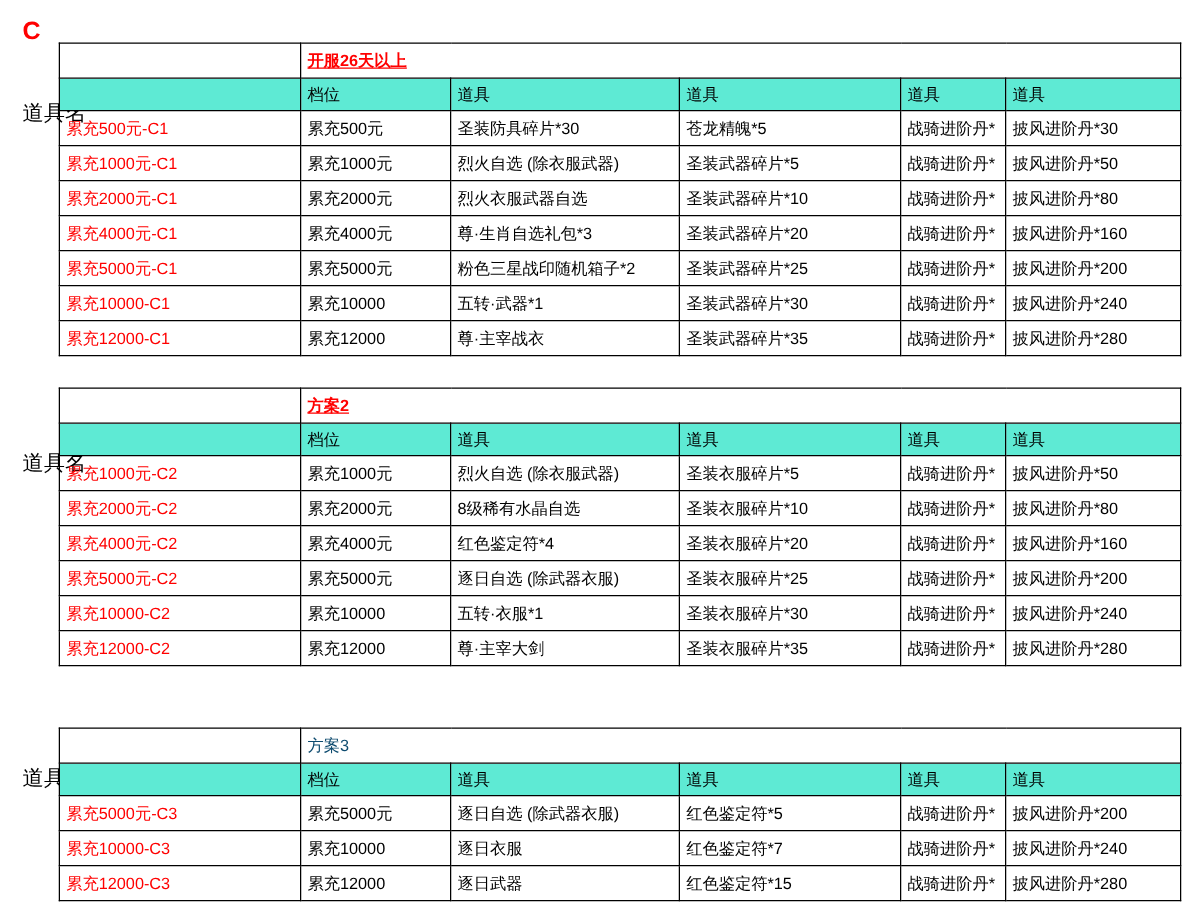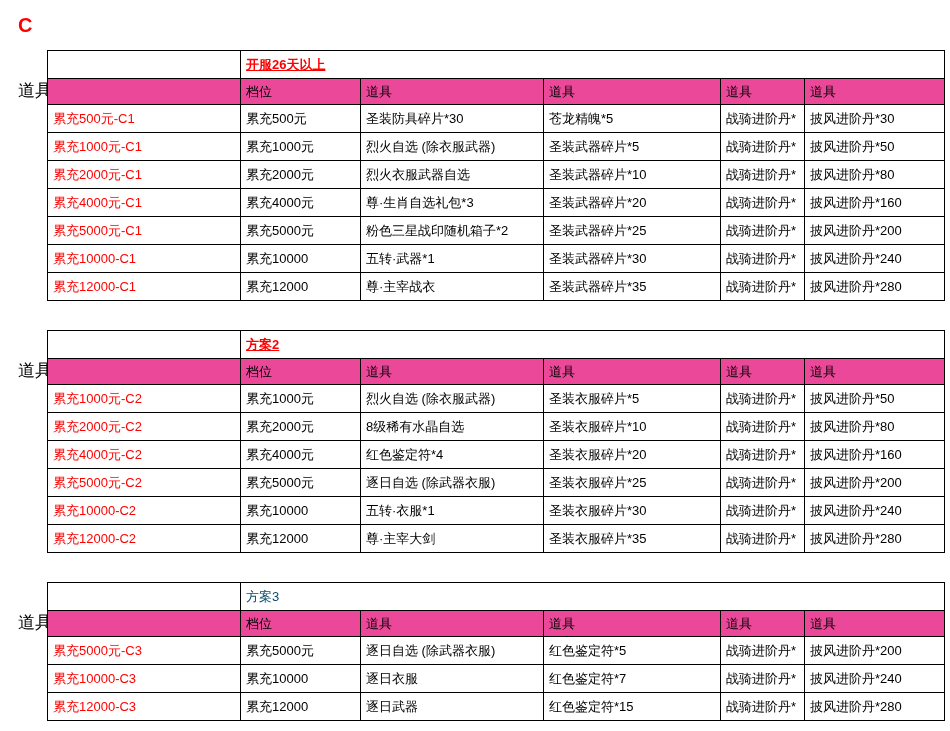--- a/index.html
+++ b/index.html
@@ -5,28 +5,28 @@
   html,body{margin:0;padding:0;}
   body{
     width:950px;height:731px;background:#ffffff;position:relative;overflow:hidden;
     font-family:"Liberation Sans","DejaVu Sans",sans-serif;color:#000;
   }
   .corner{position:absolute;left:18px;top:14px;font-size:20px;font-weight:bold;color:#ff0000;}
   .big-label{position:absolute;left:18px;font-size:17px;color:#000;line-height:26px;white-space:nowrap;}
   .lbl1{top:78px;} .lbl2{top:358px;} .lbl3{top:610px;}
 
   table.reward{border-collapse:collapse;table-layout:fixed;position:absolute;left:47px;}
-  .t1{top:50px;} .t2{top:330px;} .t3{top:582px;}
+  .t1{top:34px;} .t2{top:310px;} .t3{top:582px;}
 
   table.reward td{
     border:1px solid #000;font-size:13px;height:28px;box-sizing:border-box;
     padding:0 2px 0 5px;overflow:hidden;white-space:nowrap;vertical-align:middle;
   }
   td.blank{border:none;background:transparent;}
-  tr.head-row td{background:#ec4899;height:26px;}
+  tr.head-row td{background:#5eead4;height:26px;}
   td.plan{border-top:none;border-bottom:none;height:28px;}
   td.plan .plan-red{color:#ff0000;font-weight:bold;text-decoration:underline;}
   td.plan .plan-plain{color:#0c4a6e;font-weight:normal;}
   td.name{color:#ff0000;padding-left:10px;}
 </style>
 </head>
 <body>
 
 <div class="corner">C</div>
 

